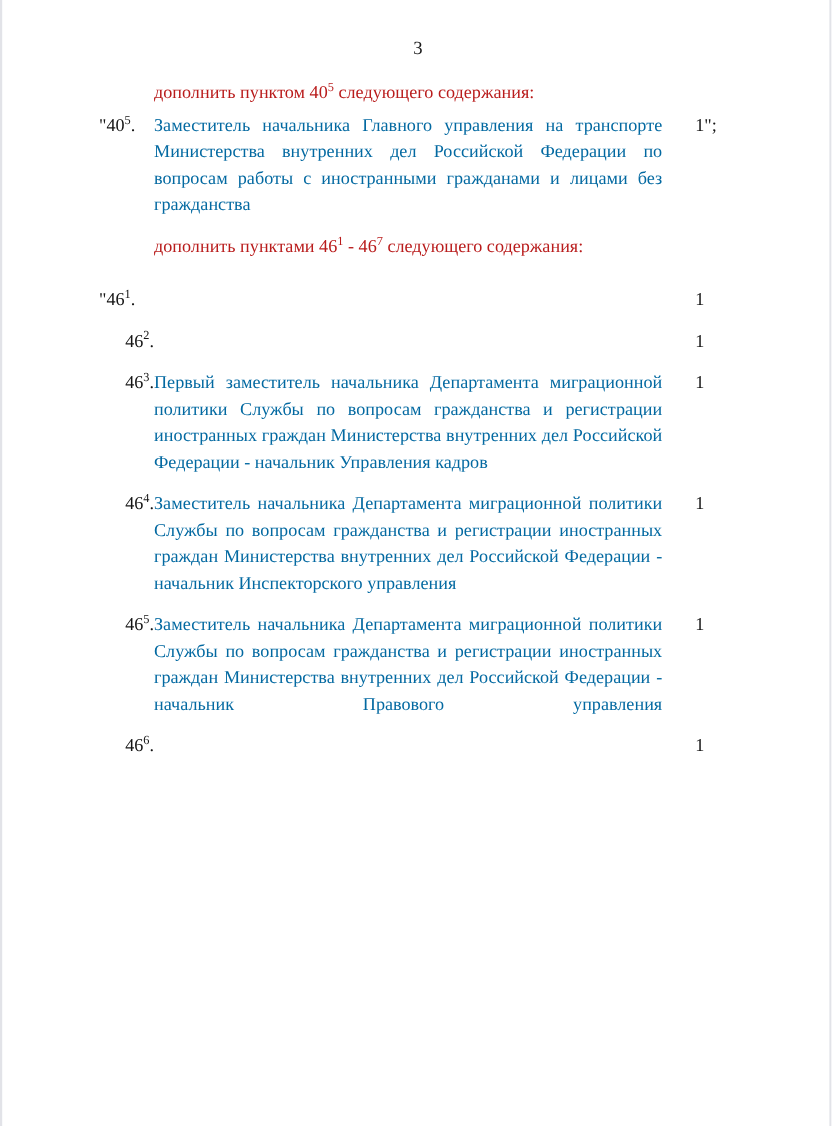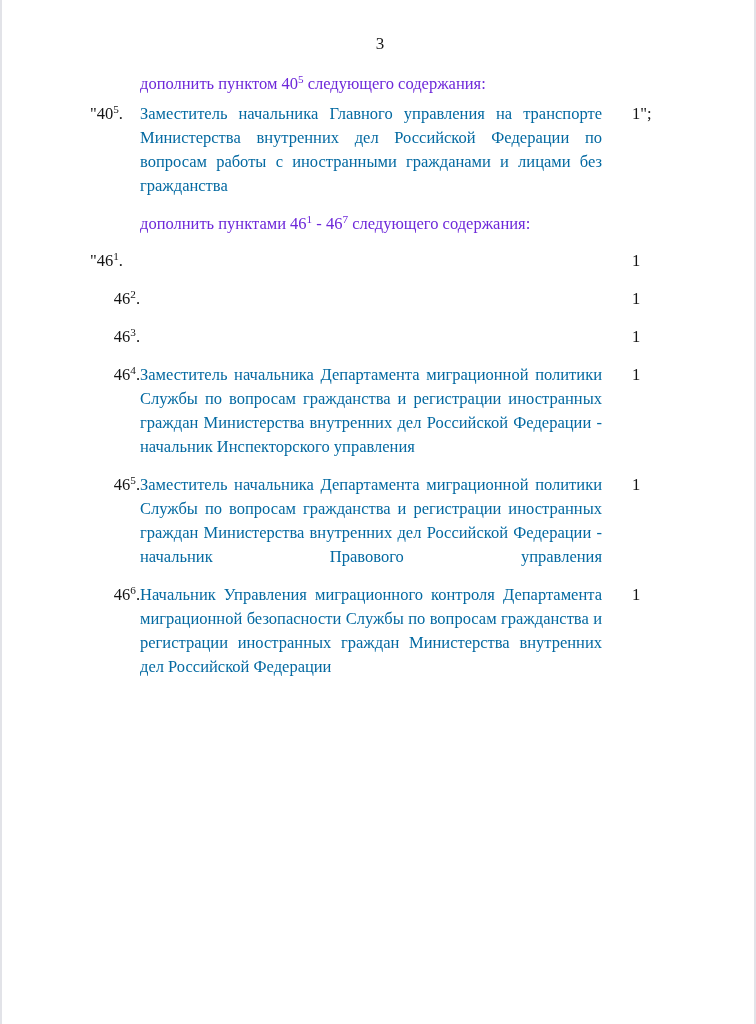--- a/index.html
+++ b/index.html
@@ -46,26 +46,26 @@
     width: 580px;
   }
 
   
   .intro {
     margin: 0 0 6px 0;
     padding-left: 50px;
     font-size: 16.5px;
     line-height: 24px;
     text-align: left;
-    color: #6d28d9;
+    color: #b91c1c;
     white-space: nowrap;
   }
   .intro.second {
     margin-top: 14px;
-    margin-bottom: 13px;
+    margin-bottom: 24px;
   }
 
   
   .entry {
     position: relative;
     margin: 0 0 14px 0;
     padding-left: 50px;
     padding-right: 68px;
     min-height: 24px;
   }
@@ -145,35 +145,35 @@
       <div class="entry-qty">1</div>
     </div>
 
     <div class="entry">
       <div class="entry-label noquote"><span>46</span><sup>2</sup><span>.</span></div>
       <div class="entry-qty">1</div>
     </div>
 
     <div class="entry">
       <div class="entry-label noquote"><span>46</span><sup>3</sup><span>.</span></div>
+      <span class="entry-text">Первый заместитель начальника Департамента миграционной политики Службы по вопросам гражданства и регистрации иностранных граждан Министерства внутренних дел Российской Федерации - начальник Управления кадров</span>
       <div class="entry-qty">1</div>
     </div>
 
     <div class="entry">
       <div class="entry-label noquote"><span>46</span><sup>4</sup><span>.</span></div>
       <span class="entry-text">Заместитель начальника Департамента миграционной политики Службы по вопросам гражданства и регистрации иностранных граждан Министерства внутренних дел Российской Федерации - начальник Инспекторского управления</span>
       <div class="entry-qty">1</div>
     </div>
 
     <div class="entry">
       <div class="entry-label noquote"><span>46</span><sup>5</sup><span>.</span></div>
       <span class="entry-text justify-all">Заместитель начальника Департамента миграционной политики Службы по вопросам гражданства и регистрации иностранных граждан Министерства внутренних дел Российской Федерации - начальник Правового управления</span>
       <div class="entry-qty">1</div>
     </div>
 
     <div class="entry">
       <div class="entry-label noquote"><span>46</span><sup>6</sup><span>.</span></div>
-      <span class="entry-text">Начальник Управления миграционного контроля Департамента миграционной безопасности Службы по вопросам гражданства и регистрации иностранных граждан Министерства внутренних дел Российской Федерации</span>
       <div class="entry-qty">1</div>
     </div>
 
   </div>
 </div>
 
 </body></html>

